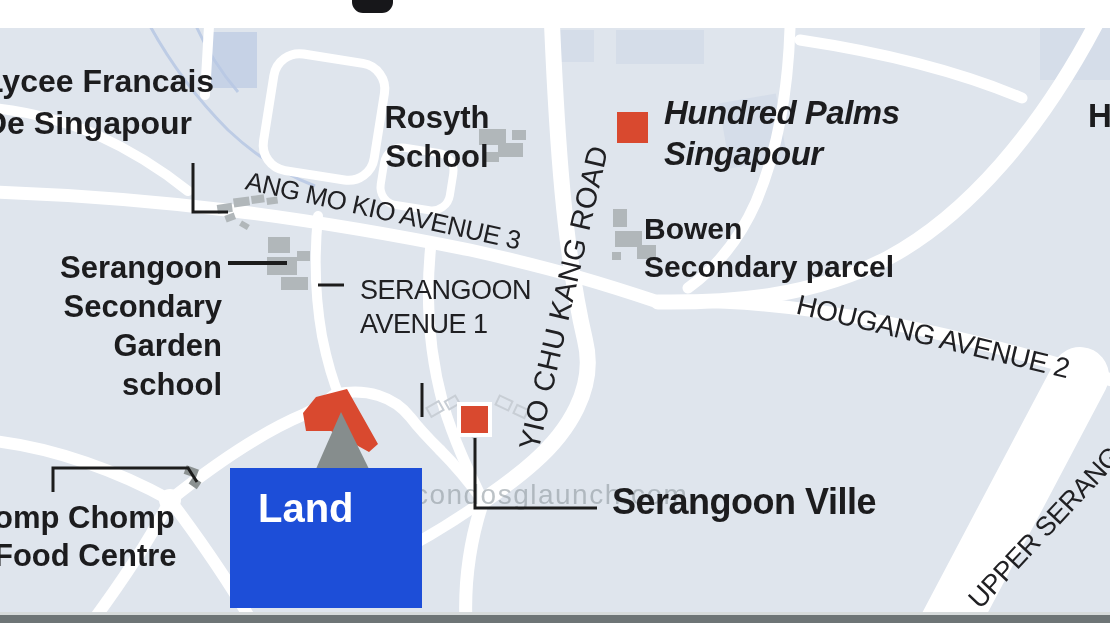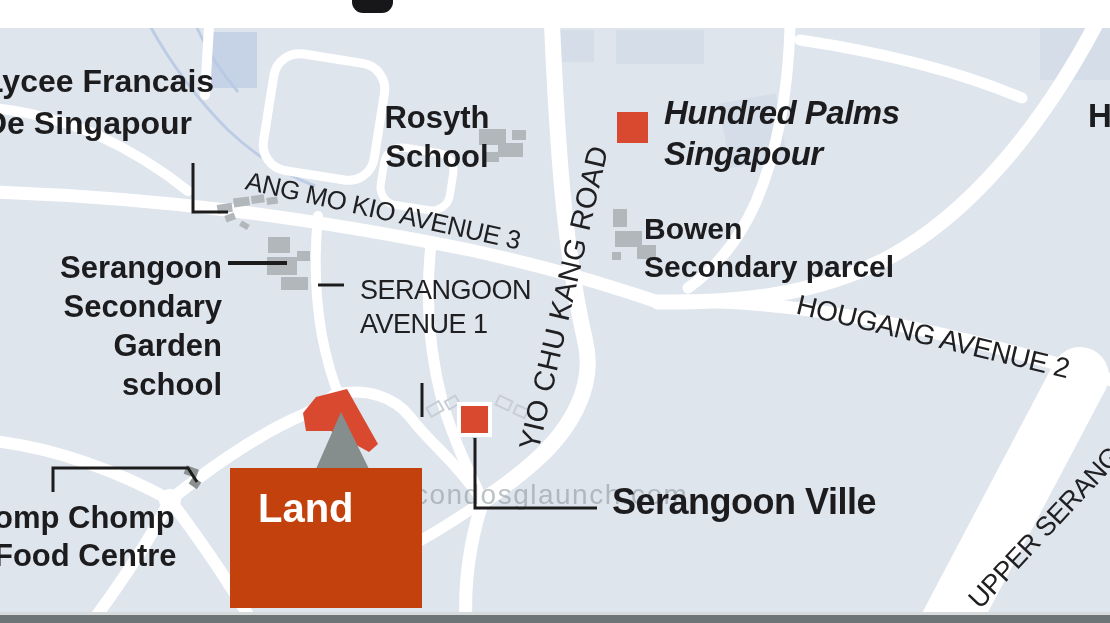--- a/index.html
+++ b/index.html
@@ -8,21 +8,21 @@
   #mapsvg{position:absolute;left:0;top:0;z-index:1;}
   .wm{position:absolute;z-index:2;color:#949ea4;opacity:.62;font-size:28px;
       letter-spacing:1.5px;white-space:nowrap;}
   #callouts{position:absolute;left:0;top:0;z-index:3;}
   .lbl{position:absolute;z-index:4;color:#1c1c1e;font-weight:bold;white-space:nowrap;line-height:1.22;}
   .lbl span{display:block;}
   .roadlbl{position:absolute;z-index:4;color:#202023;font-weight:normal;white-space:nowrap;
            text-align:center;letter-spacing:-0.5px;transform-origin:center;}
   .sna{position:absolute;z-index:4;color:#202023;font-size:27px;line-height:34px;letter-spacing:-0.5px;}
   .sna span{display:block;}
-  #landbox{position:absolute;left:230px;top:468px;width:192px;height:140px;background:#c2410c;z-index:5;}
+  #landbox{position:absolute;left:230px;top:468px;width:192px;height:140px;background:#1d4ed8;z-index:5;}
   #landbox .bt{position:absolute;left:28px;top:14px;color:#ffffff;font-weight:bold;
                font-size:40px;line-height:53px;}
   #landbox .bt span{display:block;}
   #topband{position:absolute;left:0;top:0;width:1110px;height:28px;background:#ffffff;z-index:6;}
   #titleblob{position:absolute;left:352px;top:-15px;width:41px;height:28px;background:#17171a;
              border-radius:11px;z-index:7;}
   #botstrip{position:absolute;left:0;top:612px;width:1110px;height:3px;background:#d7dbdb;z-index:6;}
   #botbar{position:absolute;left:0;top:615px;width:1110px;height:8px;background:#6e7576;z-index:6;}
 </style>
 </head>

